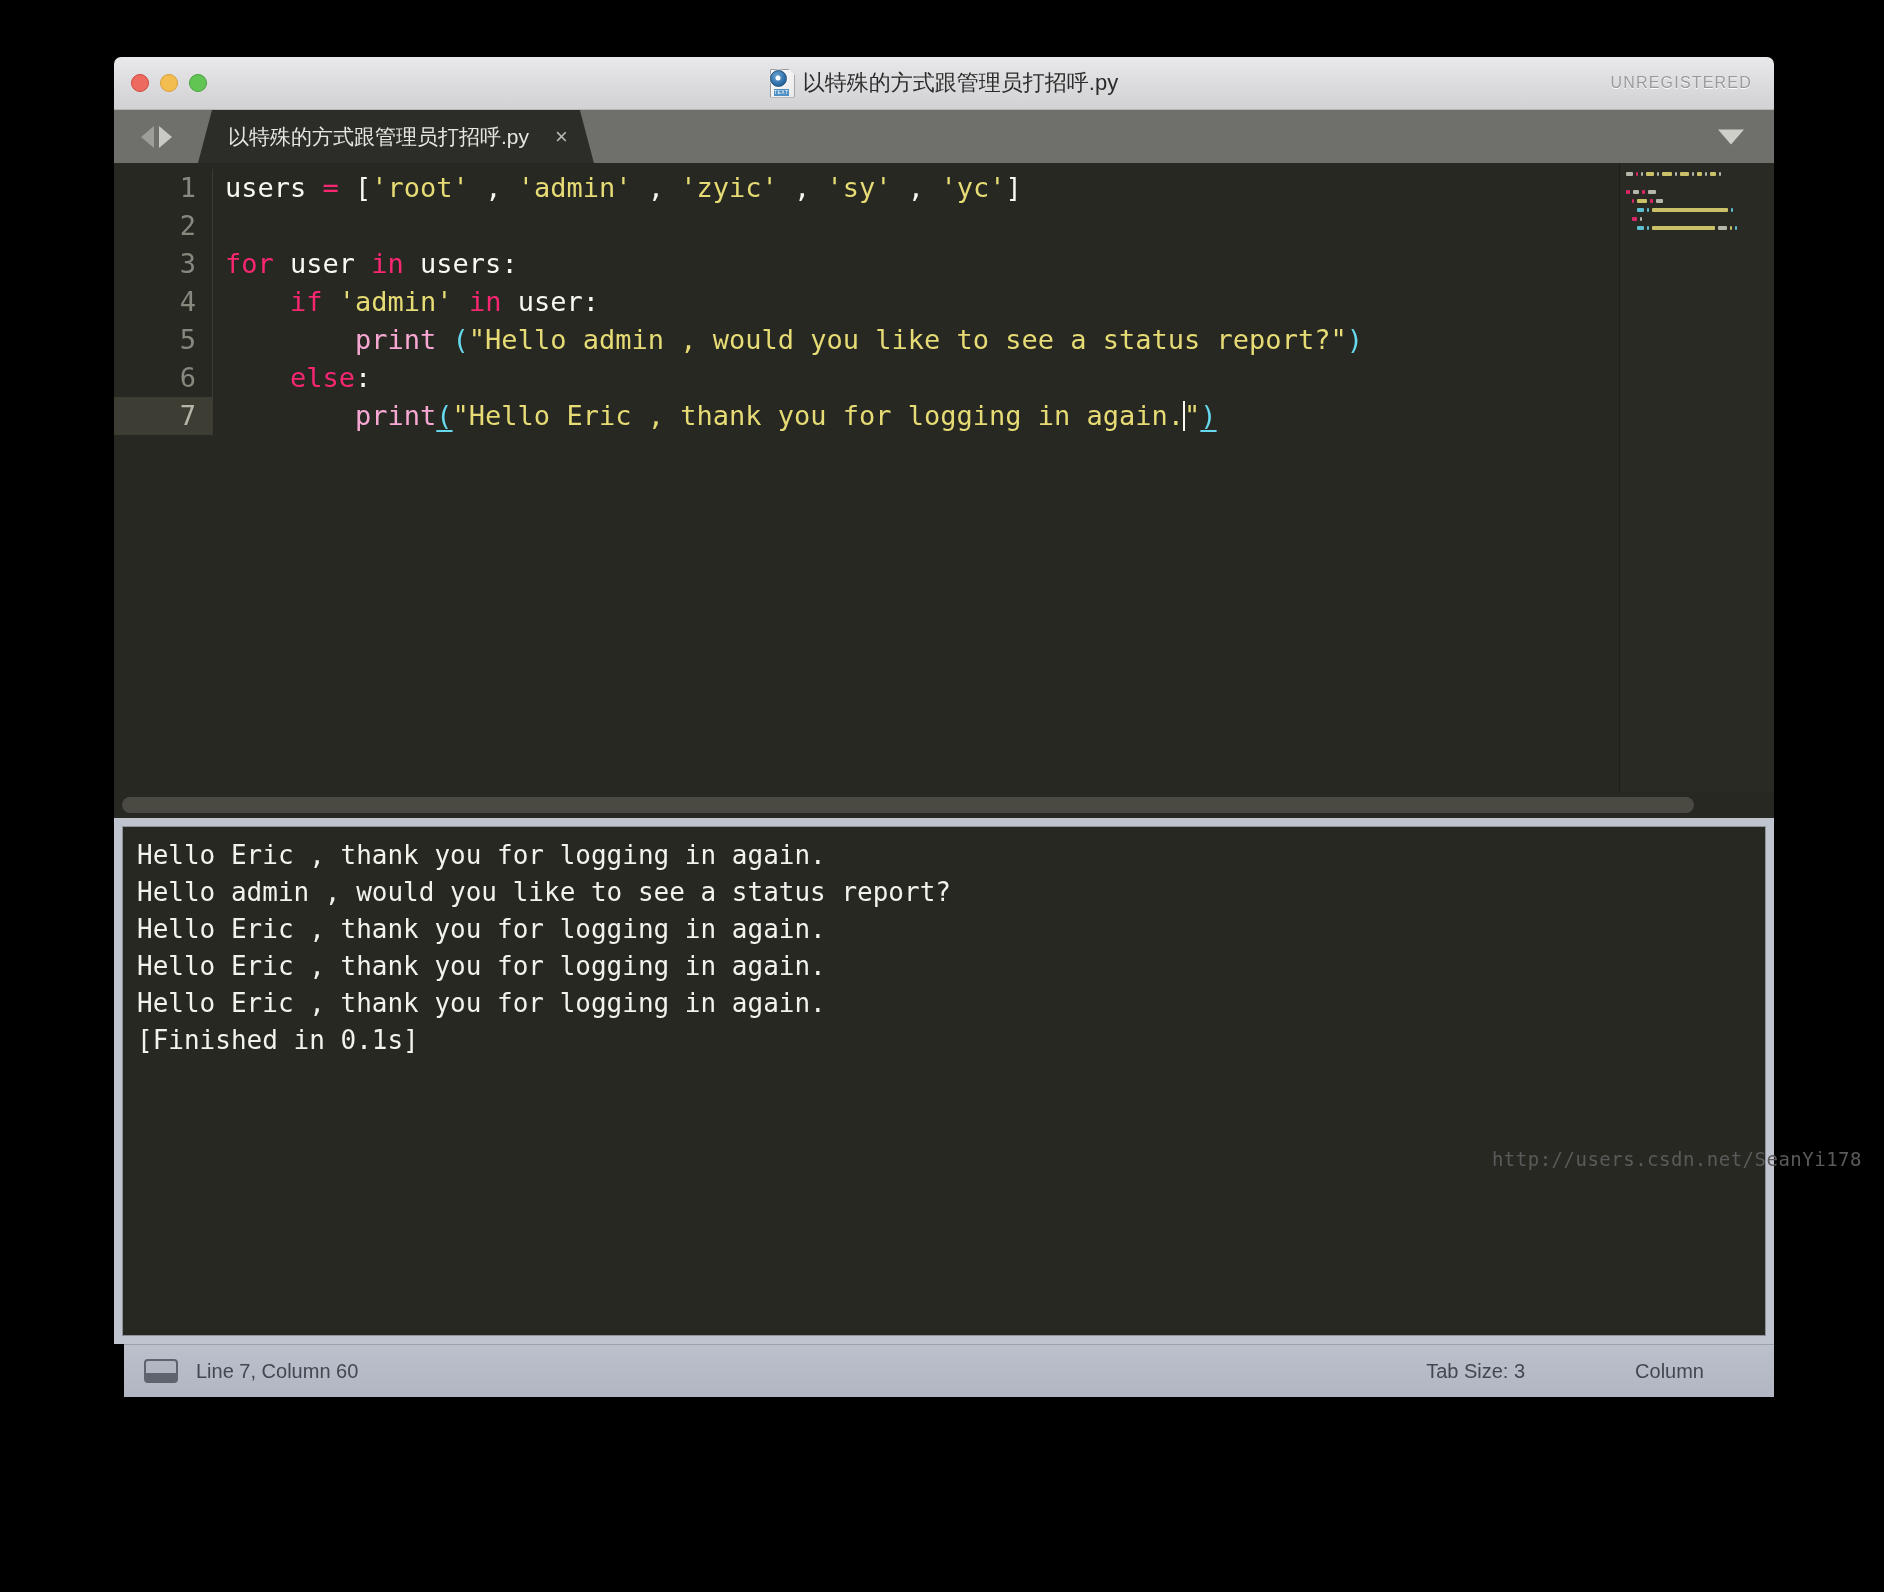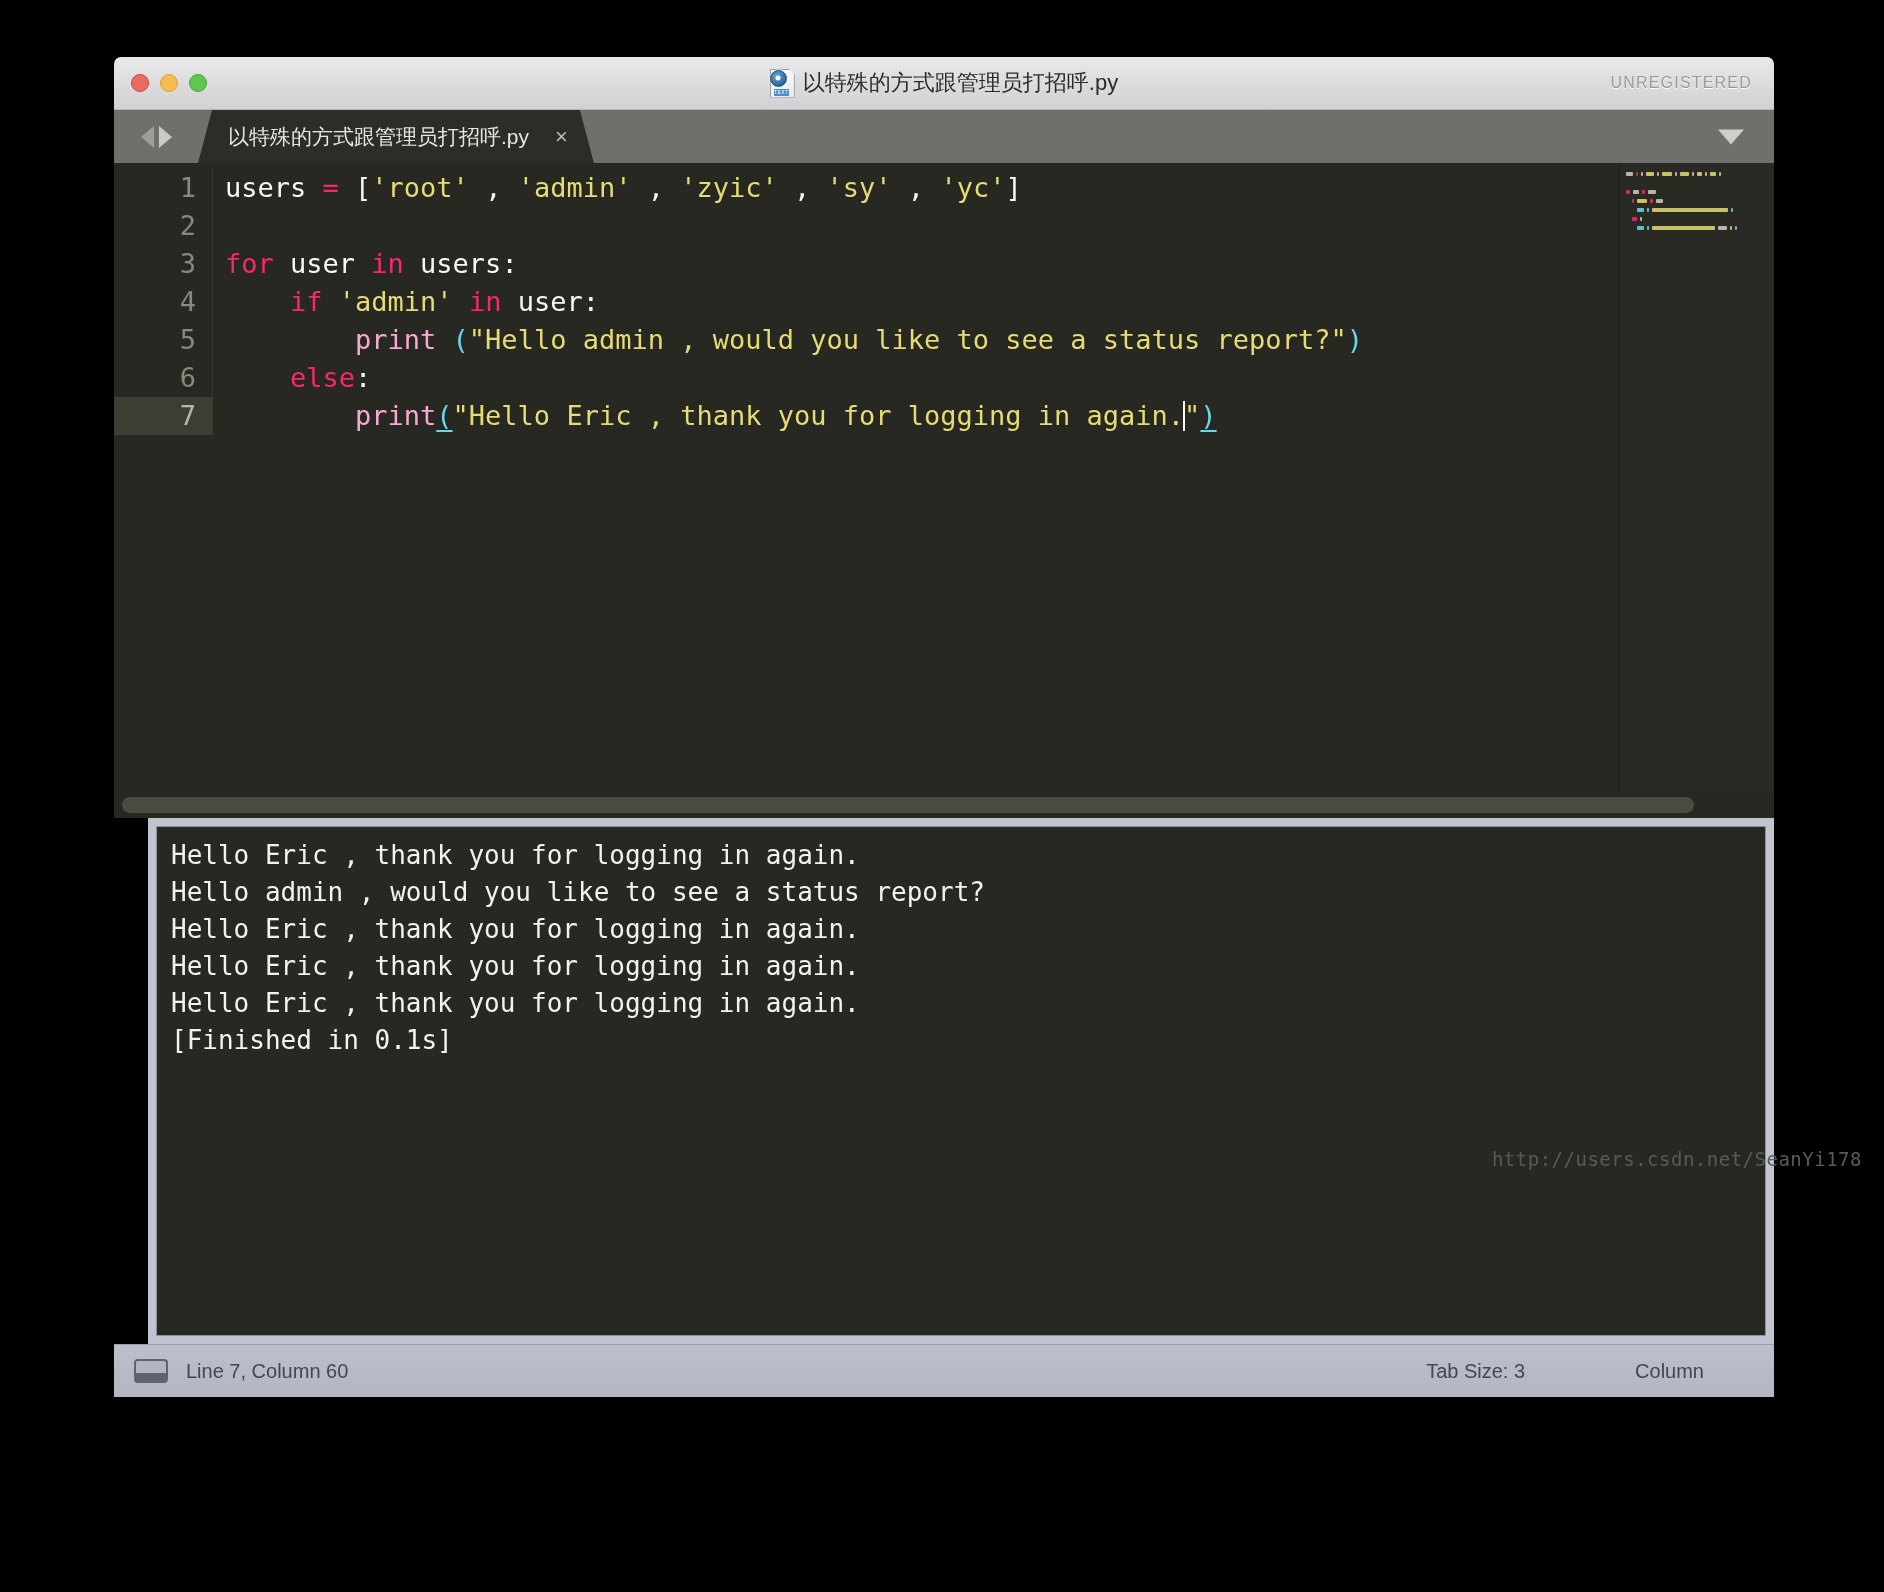--- a/index.html
+++ b/index.html
@@ -285,21 +285,20 @@
     height: 16px;
     background: #4a4a42;
     border-radius: 8px;
   }
 
   
   .console-wrap {
     background: #c0c4cf;
     padding: 8px 8px 8px 8px;
     height: 526px;
-    margin-left: 34px;
   }
   .console {
     background: #272822;
     height: 100%;
     border: 1px solid #8d919c;
     padding: 10px 14px;
     font-family: "DejaVu Sans Mono", monospace;
     font-size: 26px;
     line-height: 37px;
     color: #f3f3ed;
@@ -309,20 +308,21 @@
 
   
   .statusbar {
     height: 53px;
     background: linear-gradient(to bottom, #bcc0cb 0%, #b2b6c2 100%);
     border-top: 1px solid #9da1ac;
     display: flex;
     align-items: center;
     padding: 0 0 0 20px;
     position: relative;
+    margin-left: 10px;
   }
   .console-toggle-icon {
     width: 34px; height: 24px;
     border: 2px solid #5f636d;
     border-radius: 4px;
     background: #b2b6c2;
     position: relative;
     flex: none;
   }
   .console-toggle-icon::after {

